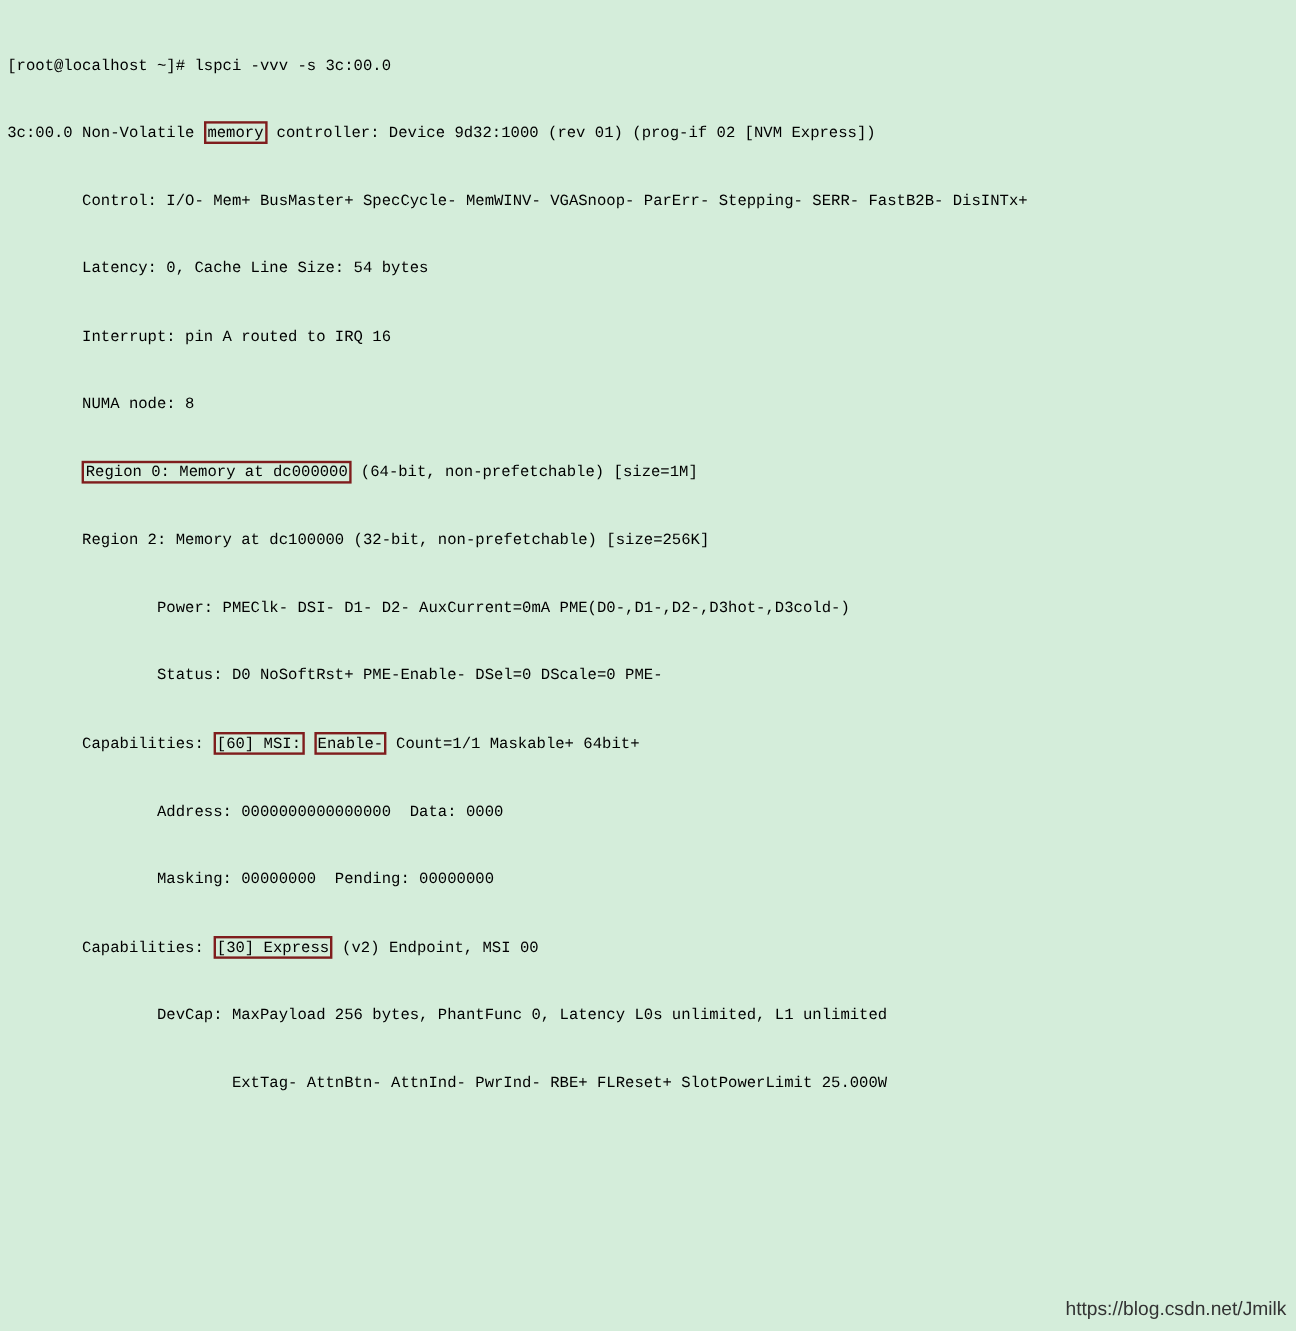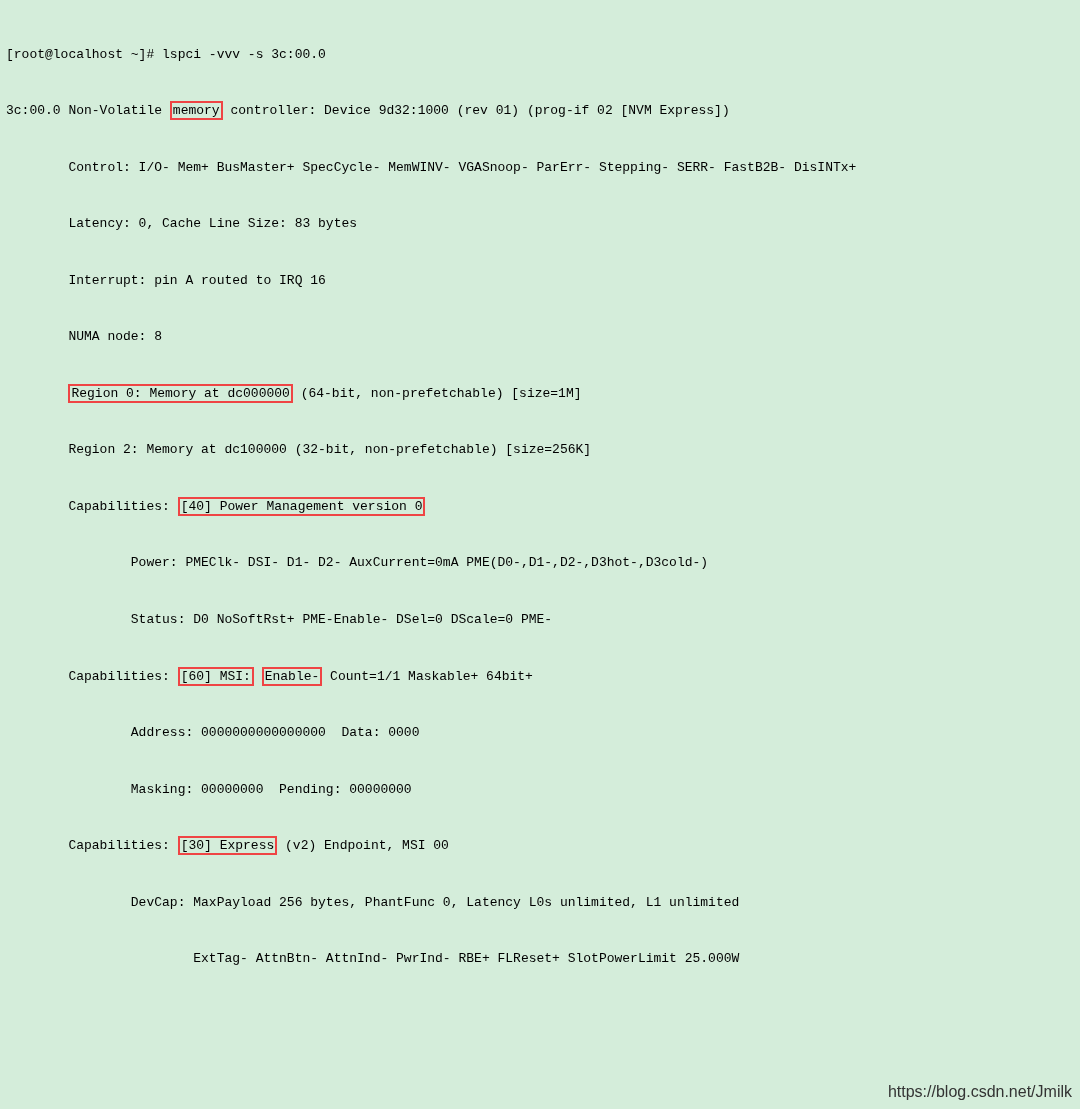--- a/index.html
+++ b/index.html
@@ -16,21 +16,21 @@
       min-height: 1109px;
       overflow-x: auto;
     }
     .terminal {
       background-color: #d4edda;
       padding: 8px 6px;
       line-height: 1.45;
       white-space: pre;
     }
     .highlight-box {
-      border: 2px solid #ef4444;
+      border: 2px solid #7f1d1d;
       display: inline;
       padding: 0 1px;
     }
     .watermark {
       position: fixed;
       bottom: 8px;
       right: 8px;
       font-size: 16px;
       color: #333;
       font-family: Arial, sans-serif;
@@ -40,26 +40,25 @@
       white-space: pre;
     }
   </style>
 </head>
 <body>
 
 <div class="terminal">
   <span class="line">[root@localhost ~]# lspci -vvv -s 3c:00.0</span>
   <span class="line">3c:00.0 Non-Volatile <span class="highlight-box">memory</span> controller: Device 9d32:1000 (rev 01) (prog-if 02 [NVM Express])</span>
   <span class="line">        Control: I/O- Mem+ BusMaster+ SpecCycle- MemWINV- VGASnoop- ParErr- Stepping- SERR- FastB2B- DisINTx+</span>
-  <span class="line">        Latency: 0, Cache Line Size: 83 bytes</span>
+  <span class="line">        Latency: 0, Cache Line Size: 54 bytes</span>
   <span class="line">        Interrupt: pin A routed to IRQ 16</span>
   <span class="line">        NUMA node: 8</span>
   <span class="line">        <span class="highlight-box">Region 0: Memory at dc000000</span> (64-bit, non-prefetchable) [size=1M]</span>
   <span class="line">        Region 2: Memory at dc100000 (32-bit, non-prefetchable) [size=256K]</span>
-  <span class="line">        Capabilities: <span class="highlight-box">[40] Power Management version 0</span></span>
   <span class="line">                Power: PMEClk- DSI- D1- D2- AuxCurrent=0mA PME(D0-,D1-,D2-,D3hot-,D3cold-)</span>
   <span class="line">                Status: D0 NoSoftRst+ PME-Enable- DSel=0 DScale=0 PME-</span>
   <span class="line">        Capabilities: <span class="highlight-box">[60] MSI:</span> <span class="highlight-box">Enable-</span> Count=1/1 Maskable+ 64bit+</span>
   <span class="line">                Address: 0000000000000000  Data: 0000</span>
   <span class="line">                Masking: 00000000  Pending: 00000000</span>
   <span class="line">        Capabilities: <span class="highlight-box">[30] Express</span> (v2) Endpoint, MSI 00</span>
   <span class="line">                DevCap: MaxPayload 256 bytes, PhantFunc 0, Latency L0s unlimited, L1 unlimited</span>
   <span class="line">                        ExtTag- AttnBtn- AttnInd- PwrInd- RBE+ FLReset+ SlotPowerLimit 25.000W</span>
   
   

